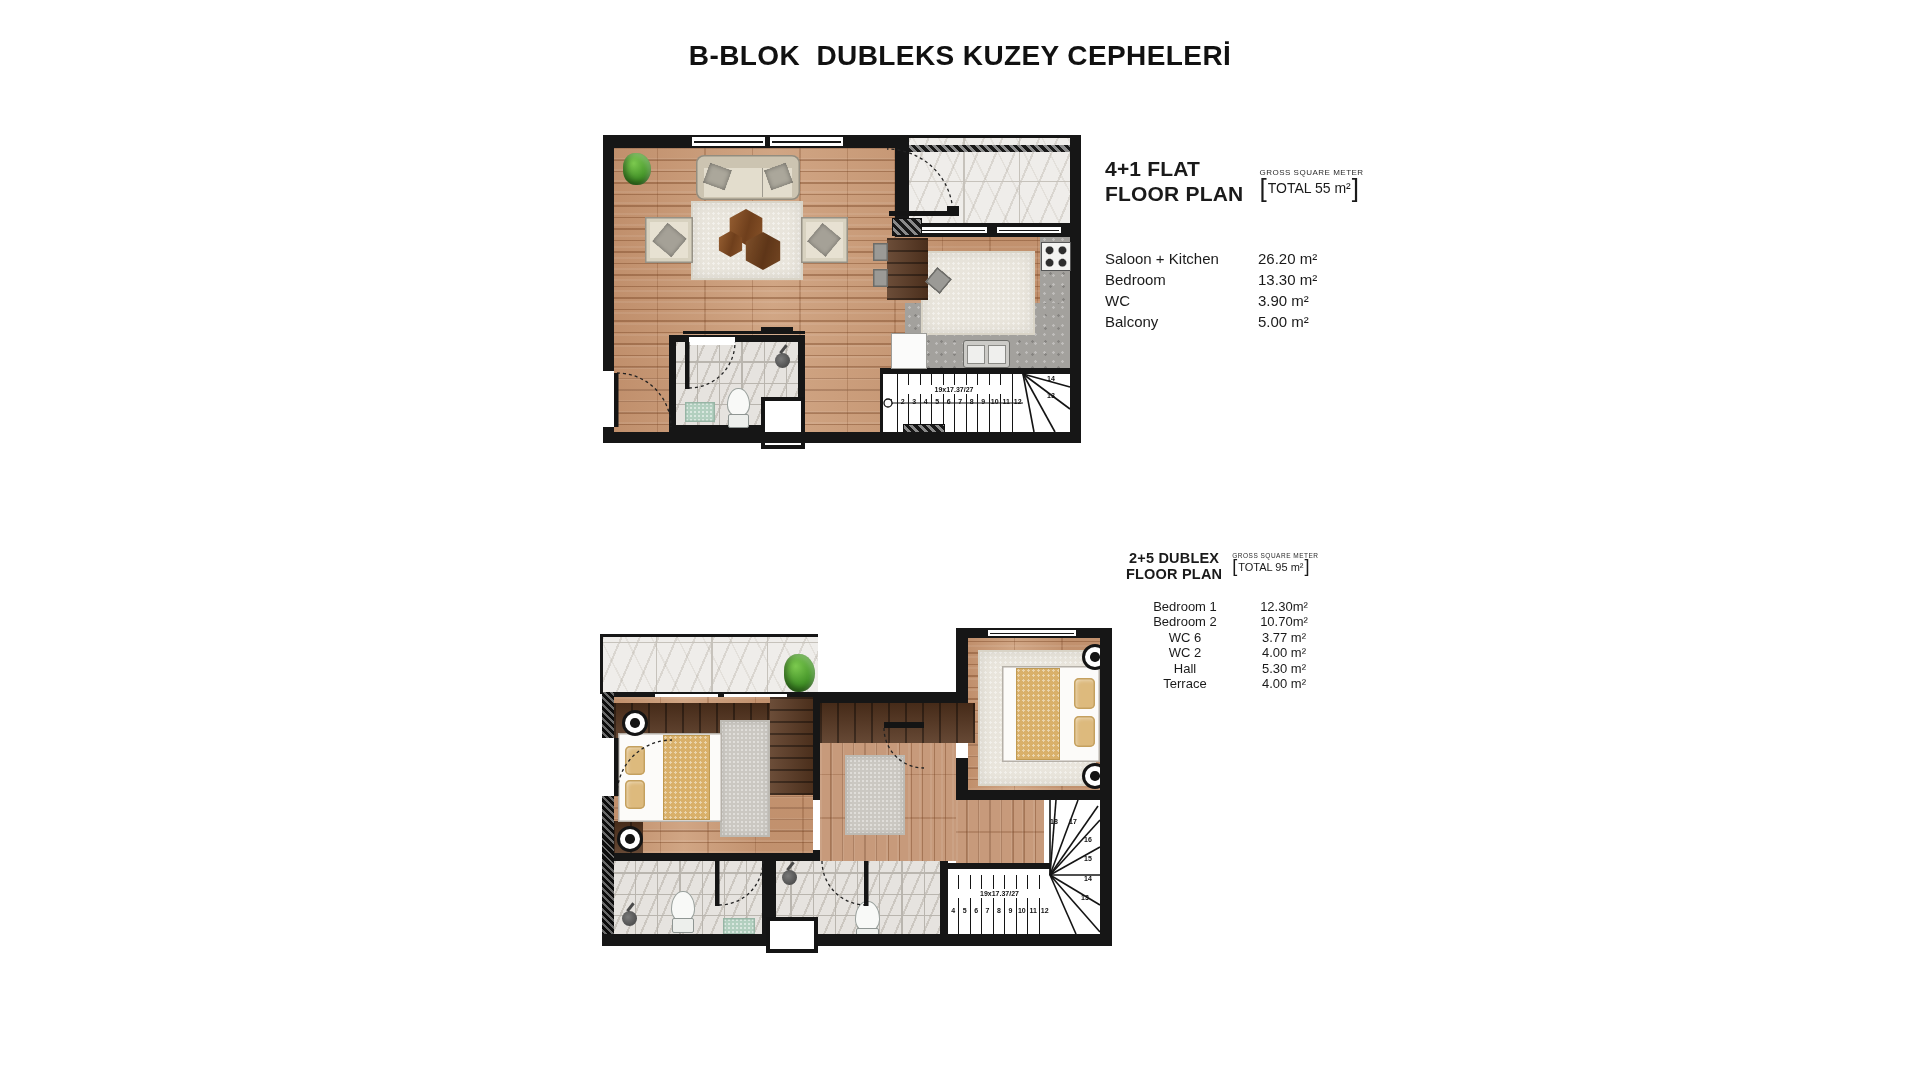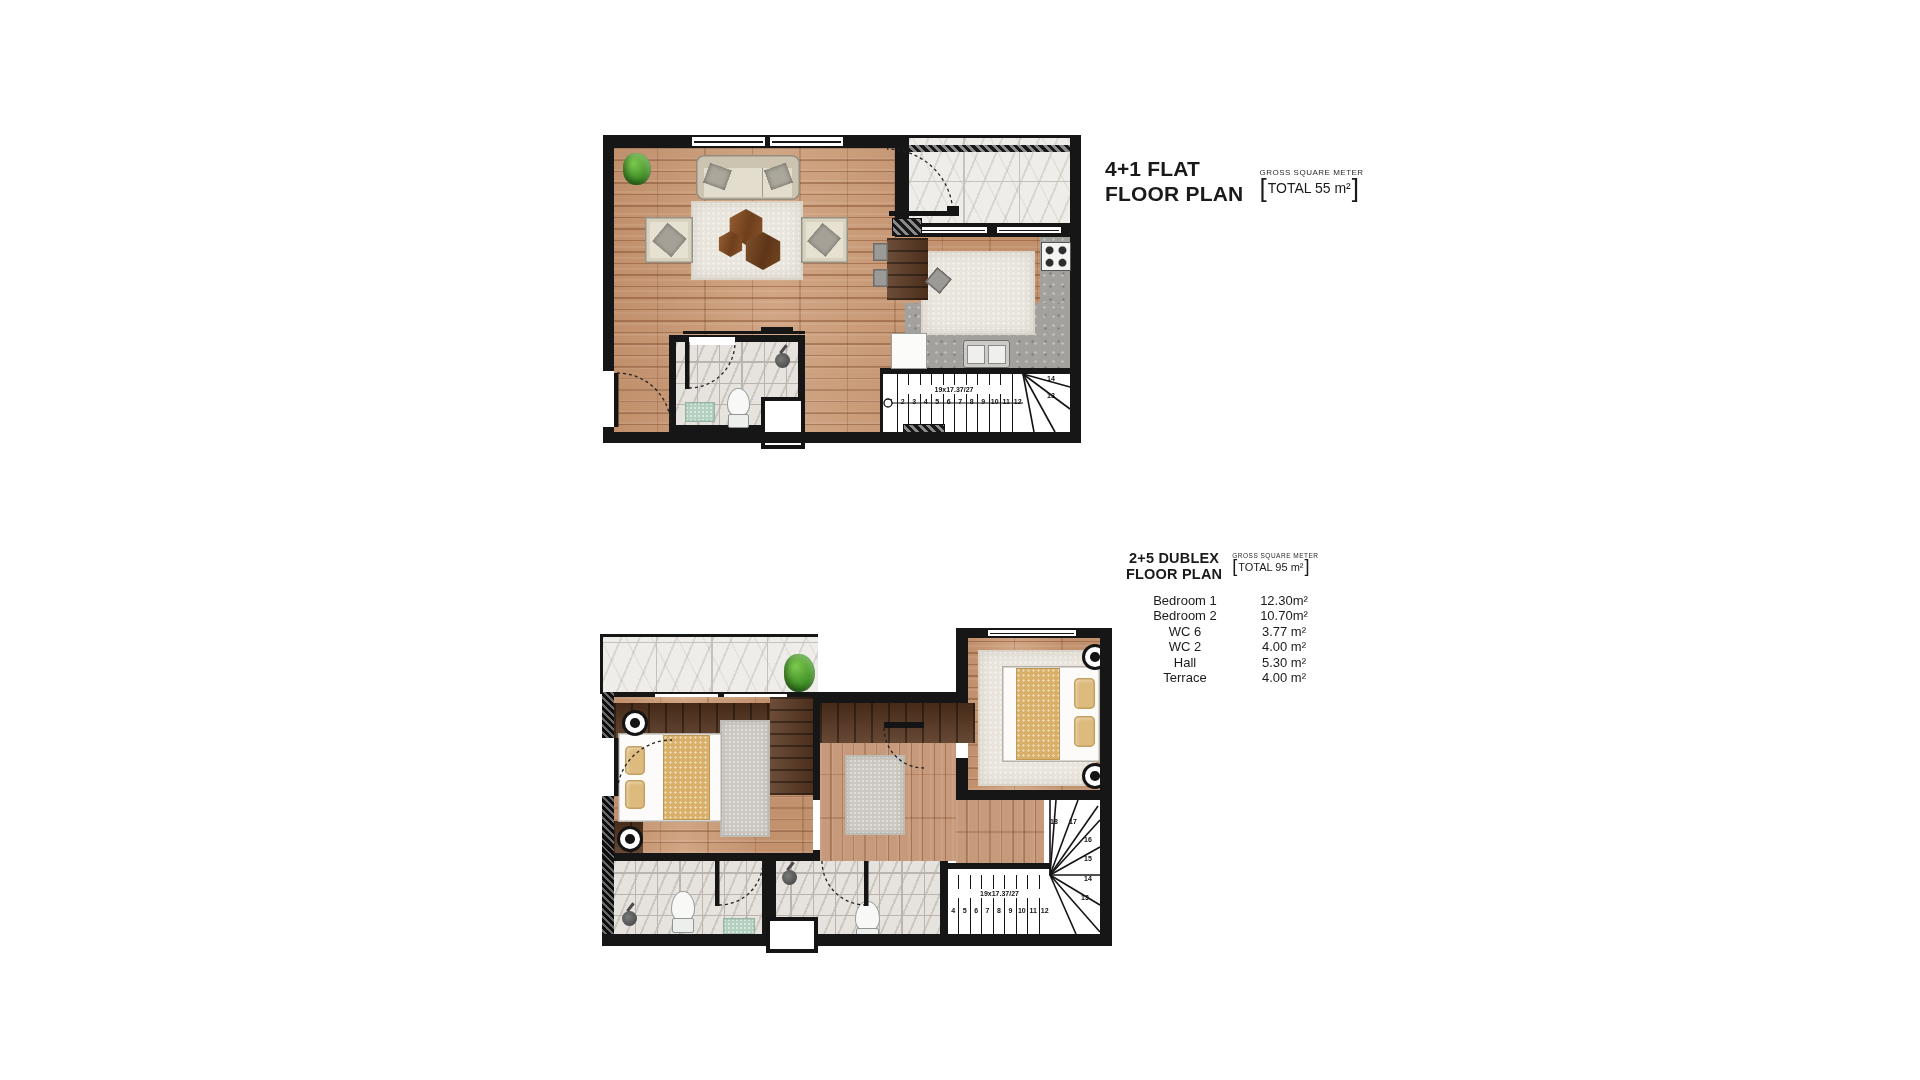--- a/index.html
+++ b/index.html
@@ -108,30 +108,31 @@
   .total-text{font-size:14px;padding:0 1px}
   .info-top{position:absolute;left:1105px;top:156px;width:300px}
   .room-list-top{margin-top:42px}
   .room-row-top{display:grid;grid-template-columns:153px auto;font-size:15px;line-height:21px}
   .info-bottom{position:absolute;left:1126px;top:550px;width:280px}
   .info-bottom .info-name{font-size:14.5px;line-height:16px;text-align:center}
   .info-bottom .gross-col{margin-left:10px;padding-top:2px}
   .info-bottom .gross-label{font-size:6.5px}
   .info-bottom .bracket{font-size:18px;line-height:15px}
   .info-bottom .total-text{font-size:11px}
-  .room-list-bottom{margin-top:11px}
+  .room-list-bottom{margin-top:17px}
   .room-row-bottom{display:grid;grid-template-columns:118px 80px;font-size:13px;line-height:15.4px}
   .room-row-bottom .rl{text-align:center}
   .room-row-bottom .ra{text-align:center}
 </style>
 </head>
 <body>
 
 <div class="canvas">
 
+  <div class="title">B-BLOK  DUBLEKS KUZEY CEPHELERİ</div>
 
   <div class="plan" style="left:603px;top:135px;width:478px;height:308px">
 
     <div class="wood" style="left:8px;top:10px;width:462px;height:290px"></div>
     <div class="marble tileL" style="left:306px;top:3px;width:161px;height:95px"></div>
     <div class="hatchblock" style="left:306px;top:10px;width:161px;height:7px;border:none"></div>
     <div class="gray" style="left:437px;top:100px;width:30px;height:133px"></div>
     <div class="gray" style="left:302px;top:168px;width:165px;height:65px"></div>
     <div class="rug" style="left:318px;top:116px;width:114px;height:84px"></div>
 
@@ -265,20 +266,38 @@
       <div class="info-name"><span>4+1 FLAT</span><br><span>FLOOR PLAN</span></div>
       <div class="gross-col">
         <div class="gross-label">GROSS SQUARE METER</div>
         <div class="total-line">
           <span class="bracket">[</span>
           <span class="total-text">TOTAL 55 m²</span>
           <span class="bracket">]</span>
         </div>
       </div>
     </div>
+    <div class="room-list-top">
+        <div class="room-row-top">
+          <span class="rl">Saloon + Kitchen</span>
+          <span class="ra">26.20 m²</span>
+        </div>
+        <div class="room-row-top">
+          <span class="rl">Bedroom</span>
+          <span class="ra">13.30 m²</span>
+        </div>
+        <div class="room-row-top">
+          <span class="rl">WC</span>
+          <span class="ra">3.90 m²</span>
+        </div>
+        <div class="room-row-top">
+          <span class="rl">Balcony</span>
+          <span class="ra">5.00 m²</span>
+        </div>
+      </div>
   </div>
 
   <div class="plan" style="left:598px;top:628px;width:514px;height:322px">
 
     <div class="marble tileL" style="left:4px;top:9px;width:216px;height:57px"></div>
     <div class="wall" style="left:2px;top:6px;width:218px;height:3px"></div>
     <div class="wall" style="left:2px;top:6px;width:3px;height:60px"></div>
     <div class="plant" style="left:186px;top:26px;width:31px;height:38px"></div>
     <div class="wall" style="left:4px;top:64px;width:354px;height:11px"></div>
     <div class="win" style="left:57px;top:66px;width:63px;height:7px"></div>

